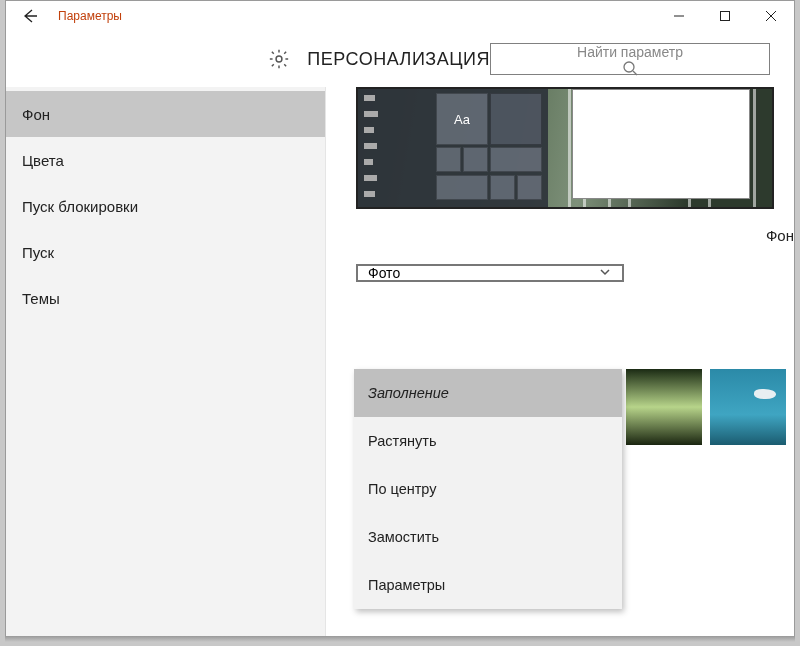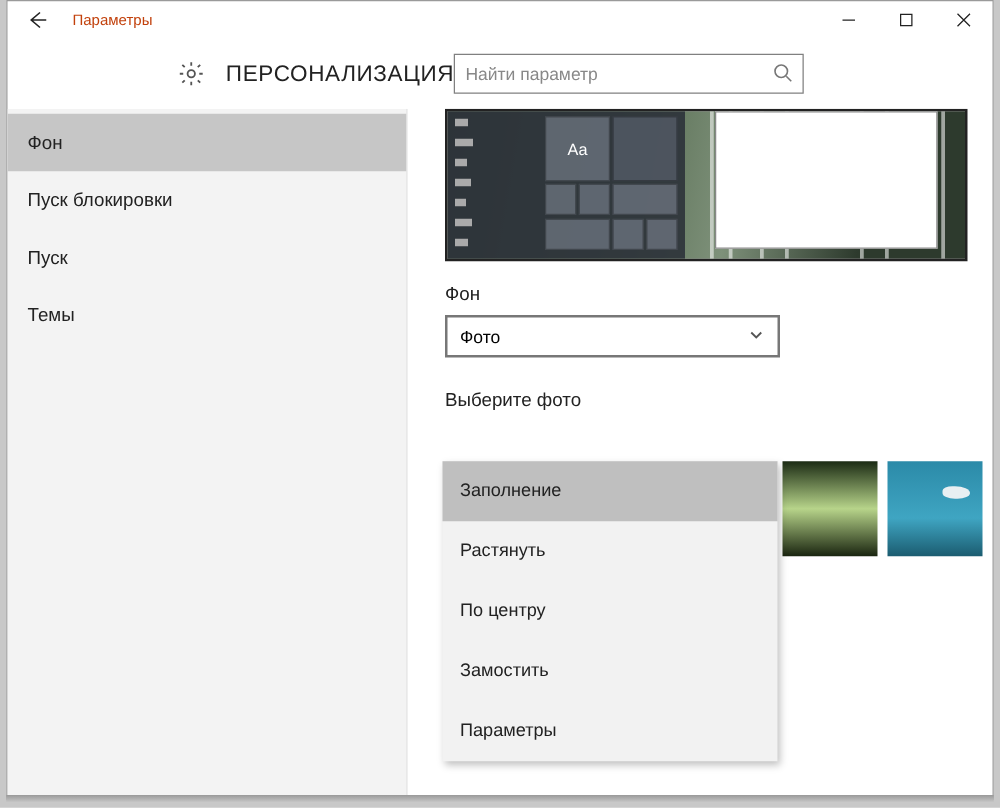--- a/index.html
+++ b/index.html
@@ -14,29 +14,29 @@
   
   .titlebar { height: 30px; display: flex; align-items: center; justify-content: space-between; }
   .titlebar-left { display: flex; align-items: center; }
   .back-btn { width: 48px; height: 30px; display: flex; align-items: center; justify-content: center; }
   .tb-title { font-size: 12px; color: #c2410c; padding-left: 4px; }
   .win-controls { display: flex; }
   .win-btn { width: 46px; height: 30px; display: flex; align-items: center; justify-content: center; }
   .win-btn svg { stroke: #222; stroke-width: 1; fill: none; }
 
   
-  .header { height: 56px; display: flex; align-items: center; padding: 0 24px 0 8px; justify-content: center; }
+  .header { height: 56px; display: flex; align-items: center; padding: 0 24px 0 8px; justify-content: flex-end; }
   .header-left { display: flex; align-items: center; gap: 16px; }
   .gear { width: 24px; height: 24px; display:flex;align-items:center;justify-content:center;}
   .page-title { font-size: 18px; letter-spacing: 0.5px; color: #222; }
-  .search-box { width: 280px; height: 32px; border: 1px solid #808080; display: flex; align-items: center; padding: 0 8px; color: #888; font-size: 14px; justify-content: space-between; background:#fff;}
+  .search-box { width: 280px; height: 32px; border: 1px solid #808080; display: flex; align-items: center; padding: 0 8px; color: #888; font-size: 14px; justify-content: space-between; background:#fff;flex-direction:column;}
   .search-ph { color: #888; }
 
   
-  .body { flex: 1; display: flex; overflow: hidden; }
+  .body { flex: 1; display: flex; overflow: hidden; text-align: right; }
   .sidebar { width: 320px; background: #f3f3f3; padding-top: 4px; border-right: 1px solid #e5e5e5;}
   .nav-item { height: 46px; display: flex; align-items: center; padding-left: 16px; font-size: 15px; color: #222; cursor: default; }
   .nav-item.selected { background: #c6c6c6; }
 
   .content { flex: 1; padding: 0 0 0 30px; position: relative; }
 
   
   .preview { width: 418px; height: 122px; border: 2px solid #222; margin-top: 0; position:relative; overflow:hidden;
     background: linear-gradient(100deg,#3a4a3a 0%, #5a6f55 35%, #7e917a 55%, #2d3a2d 80%);
   }
@@ -52,36 +52,36 @@
   .tile-f {left:132px; top:86px; width:25px; height:25px;}
   .tile-g {left:159px; top:86px; width:25px; height:25px;}
   .menucol { position:absolute; left:6px; top:6px; width:60px; }
   .menucol .ml { height:6px; margin-bottom:10px; background:linear-gradient(90deg,#aaa 0 30%,transparent 30%); }
   .menucol .ml:nth-child(1){width:60%}.menucol .ml:nth-child(2){width:80%}.menucol .ml:nth-child(3){width:55%}
   .menucol .ml:nth-child(4){width:70%}.menucol .ml:nth-child(5){width:50%}.menucol .ml:nth-child(6){width:75%}
   .menucol .ml:nth-child(7){width:60%}.menucol .ml:nth-child(8){width:65%}
   .desk-win { position:absolute; right:22px; top:0; width:178px; height:110px; background:#fff; border:1px solid #888;}
 
   .section-label { font-size: 15px; color: #222; margin-top: 18px; }
-  .dropdown { margin-top: 8px; width: 268px; height: 34px; border: 2px solid #777; display: flex; align-items: center; padding: 0 10px; justify-content: space-between; font-size: 14px; background:#fff;}
+  .dropdown { margin-top: 20px; width: 268px; height: 18px; border: 2px solid #777; display: flex; align-items: center; padding: 0 10px; justify-content: space-between; font-size: 14px; background:#fff;}
   .chev svg { stroke:#555; stroke-width:1.5; fill:none; }
 
   .choose-label { font-size: 15px; color:#222; margin-top: 26px; }
 
   
   .thumbs { position: absolute; left: 300px; top: 282px; display: flex; gap: 8px; }
   .thumb { width: 76px; height: 76px; }
   .thumb.a { background: linear-gradient(180deg,#1b2b14 0%, #b7d48a 50%, #1a2510 100%); }
   .thumb.b { background: linear-gradient(180deg,#2b8aa8 0%, #3fa5c2 60%, #1b5c70 100%); position:relative;}
   .thumb.b::after{content:"";position:absolute;right:10px;top:20px;width:22px;height:10px;background:#e8eff2;border-radius:40% 60% 50% 50%;}
 
   
   .menu { position: absolute; left: 28px; top: 282px; width: 268px; background: #f2f2f2; box-shadow: 2px 3px 6px rgba(0,0,0,0.25); }
   .menu-item { height: 48px; display: flex; align-items: center; padding-left: 14px; font-size: 14.5px; color:#222; }
-  .menu-item.selected { background: #bfbfbf; }
+  .menu-item.selected { background: #bfbfbf; font-style: italic; }
 
   .bottom-shadow { position:absolute; left:5px; top:636px; width:790px; height:6px; background:linear-gradient(#999,#c8c8c8);}
 </style>
 </head>
 <body>
 
 <div class="window">
 
   <div class="titlebar">
     <div class="titlebar-left">
@@ -130,20 +130,23 @@
           </svg>
       </span>
     </div>
   </div>
 
   <div class="body">
 
     <div class="sidebar">
       <div class="nav-item selected">
           <span>Фон</span>
+        </div>
+      <div class="nav-item">
+          <span>Цвета</span>
         </div>
       <div class="nav-item">
           <span>Пуск блокировки</span>
         </div>
       <div class="nav-item">
           <span>Пуск</span>
         </div>
       <div class="nav-item">
           <span>Темы</span>
         </div>
@@ -183,21 +186,20 @@
       </div>
 
       <div class="section-label">Фон</div>
       <div class="dropdown">
         <span>Фото</span>
         <span class="chev"><svg width="14" height="14" viewBox="0 0 14 14">
               <path d="M3 5l4 4 4-4"></path>
             </svg></span>
       </div>
 
-      <div class="choose-label">Выберите фото</div>
 
       <div class="thumbs">
         <div class="thumb a"></div>
         <div class="thumb b"></div>
       </div>
 
       <div class="menu">
         <div class="menu-item selected">
             <span>Заполнение</span>
           </div>

